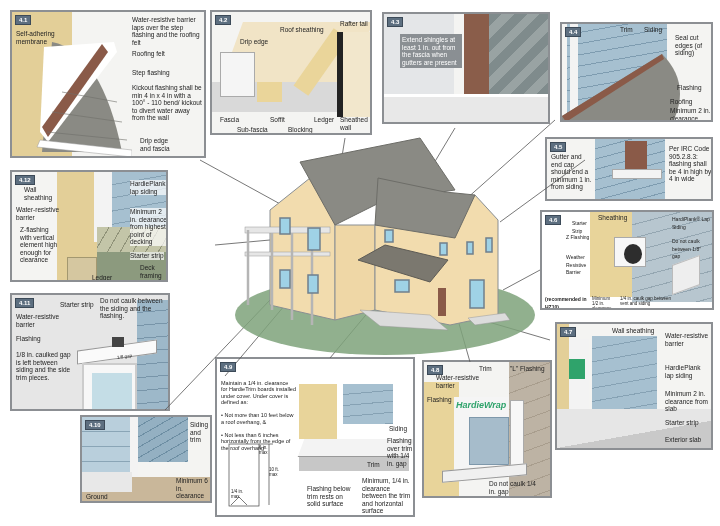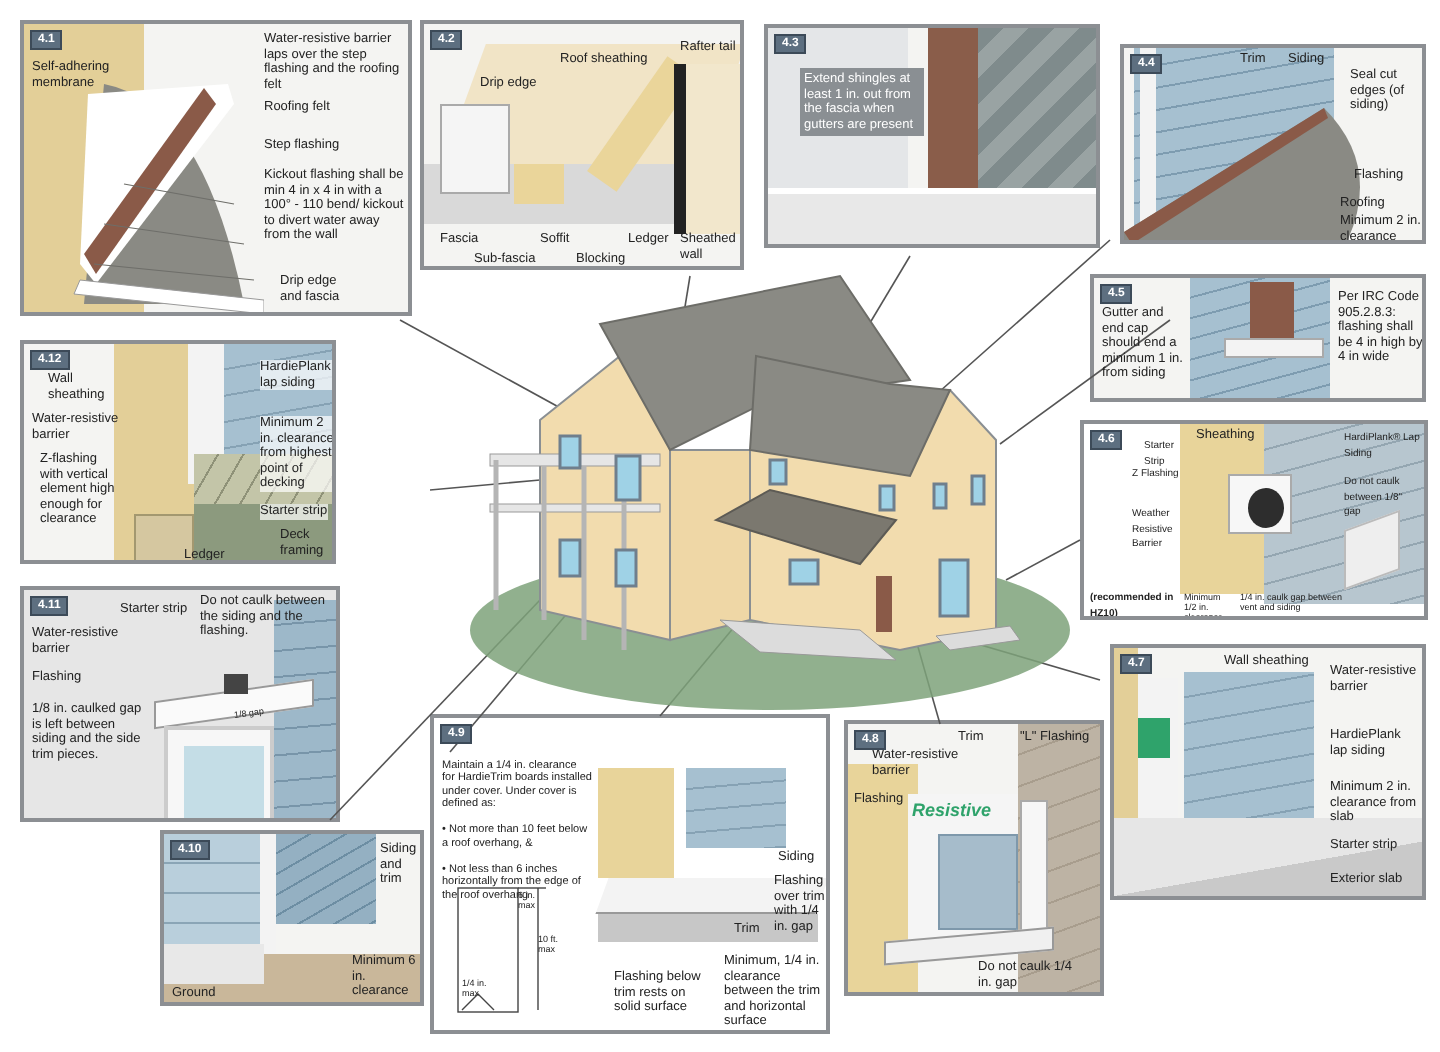--- a/index.html
+++ b/index.html
@@ -149,21 +149,21 @@
   <span class="lbl" style="left:108px;top:66px;width:45px;">Minimum 2 in. clearance from slab</span>
   <span class="lbl" style="left:108px;top:95px;">Starter strip</span>
   <span class="lbl" style="left:108px;top:112px;">Exterior slab</span>
 </div>
 
 <div class="panel" style="left:422px;top:360px;width:130px;height:138px;">
   <span class="tag">4.8</span>
   <div class="shape" style="left:0;top:20px;width:35px;height:118px;background:#e8d49a;"></div>
   <div class="shape" style="left:85px;top:0;width:45px;height:138px;background:repeating-linear-gradient(160deg,#bdb3a4 0 14px,#a89d8d 14px 15px);"></div>
   <div class="shape" style="left:30px;top:35px;width:55px;height:80px;background:#f5f5f5;"></div>
-  <div class="shape" style="left:32px;top:38px;font-size:9px;font-weight:bold;font-style:italic;color:#2fa36b;">Resistive</div>
+  <div class="shape" style="left:32px;top:38px;font-size:9px;font-weight:bold;font-style:italic;color:#2fa36b;">HardieWrap</div>
   <div class="shape" style="left:45px;top:55px;width:40px;height:48px;background:#a6bccb;border:1px solid #7e98ab;"></div>
   <div class="shape" style="left:86px;top:38px;width:14px;height:70px;background:#f7f7f7;border:1px solid #aaa;"></div>
   <div class="shape" style="left:18px;top:105px;width:85px;height:12px;background:#f0f0f0;border:1px solid #999;transform:skewY(-5deg);"></div>
   <span class="lbl" style="left:55px;top:3px;">Trim</span>
   <span class="lbl" style="left:86px;top:3px;">"L" Flashing</span>
   <span class="lbl" style="left:12px;top:12px;width:50px;">Water-resistive barrier</span>
   <span class="lbl" style="left:3px;top:34px;">Flashing</span>
   <span class="lbl" style="left:65px;top:118px;width:55px;">Do not caulk 1/4 in. gap</span>
 </div>
 

